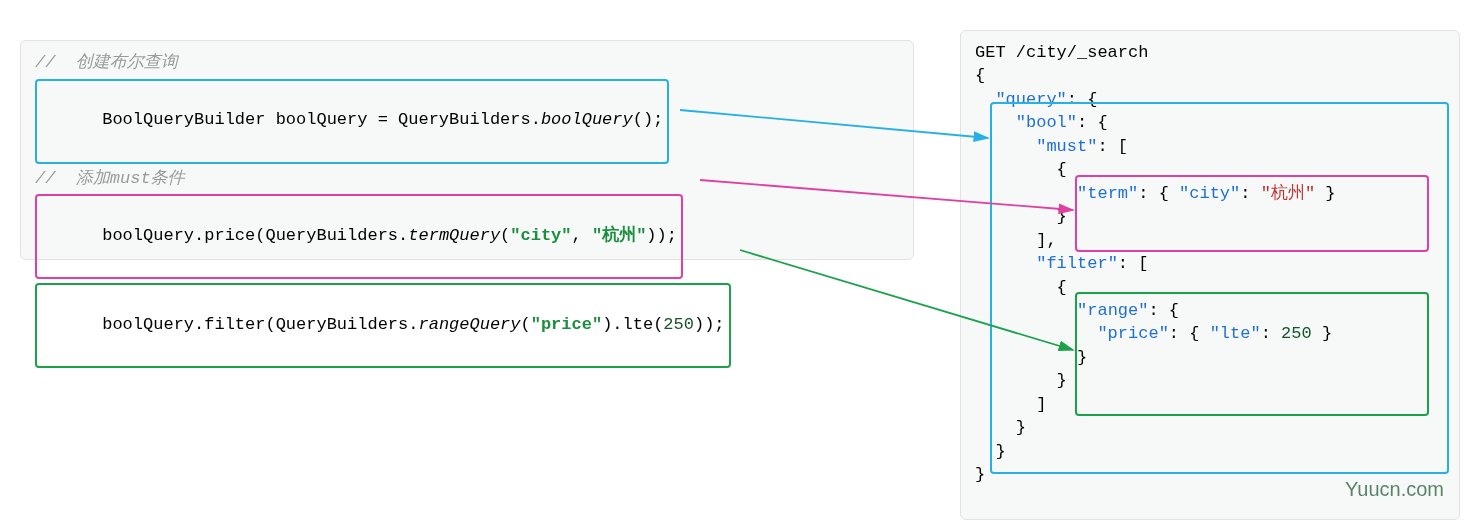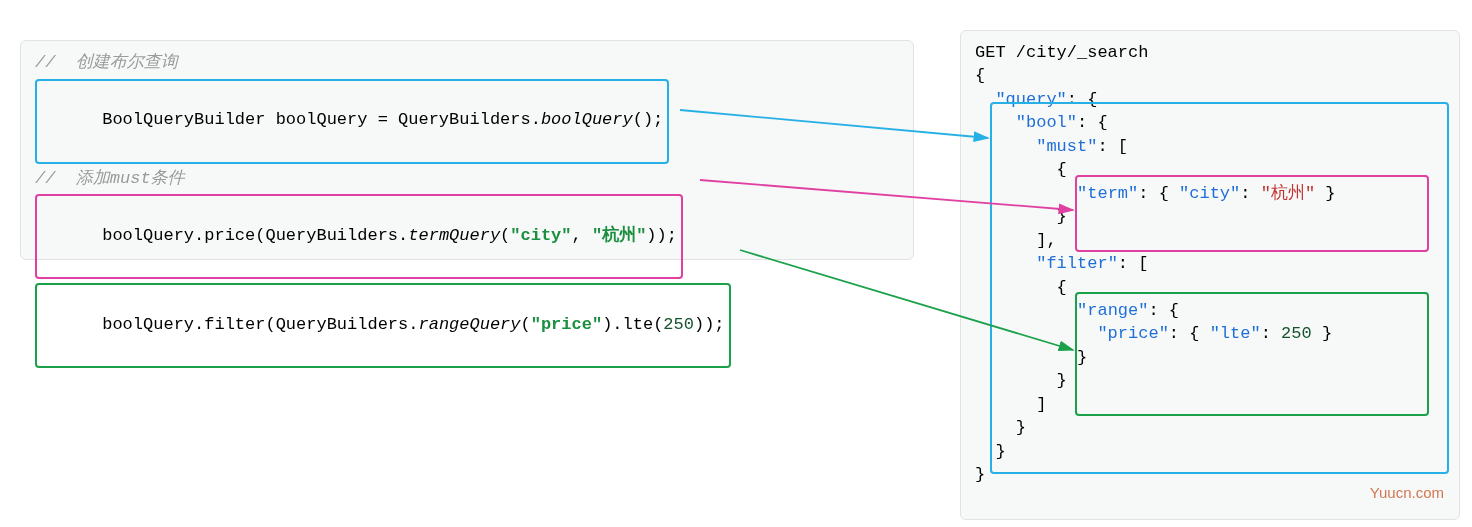--- a/index.html
+++ b/index.html
@@ -91,23 +91,23 @@
     position: absolute;
     left: 0; top: 0;
     width: 1472px;
     height: 527px;
     pointer-events: none;
   }
   .watermark {
     position: absolute;
     right: 8px;
     bottom: 6px;
-    color: #c2410c;
+    color: #14532d;
     font-family: Arial, sans-serif;
-    font-size: 15px;
+    font-size: 20px;
     opacity: 0.7;
   }
   .line { white-space: pre; }
 </style>
 </head>
 <body>
 
 <div class="container">
 
   <div class="panel left">

